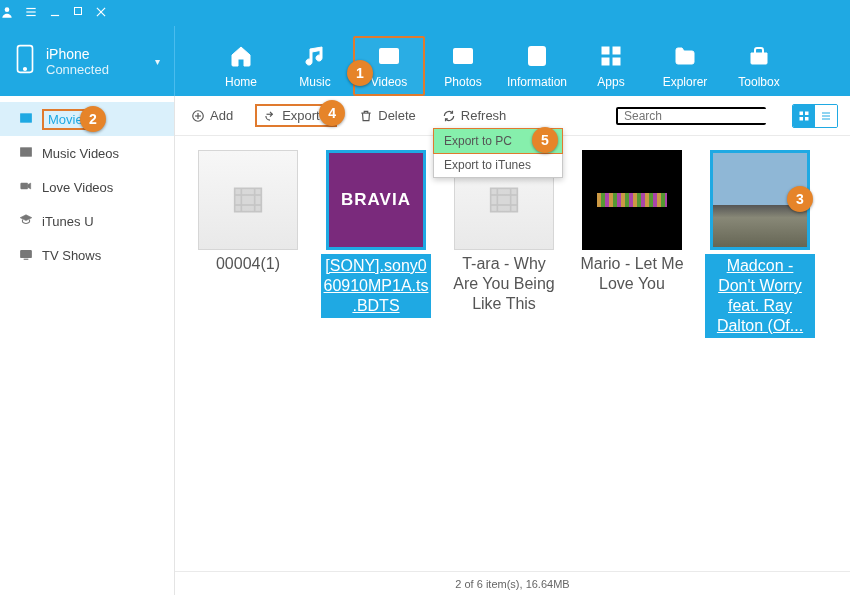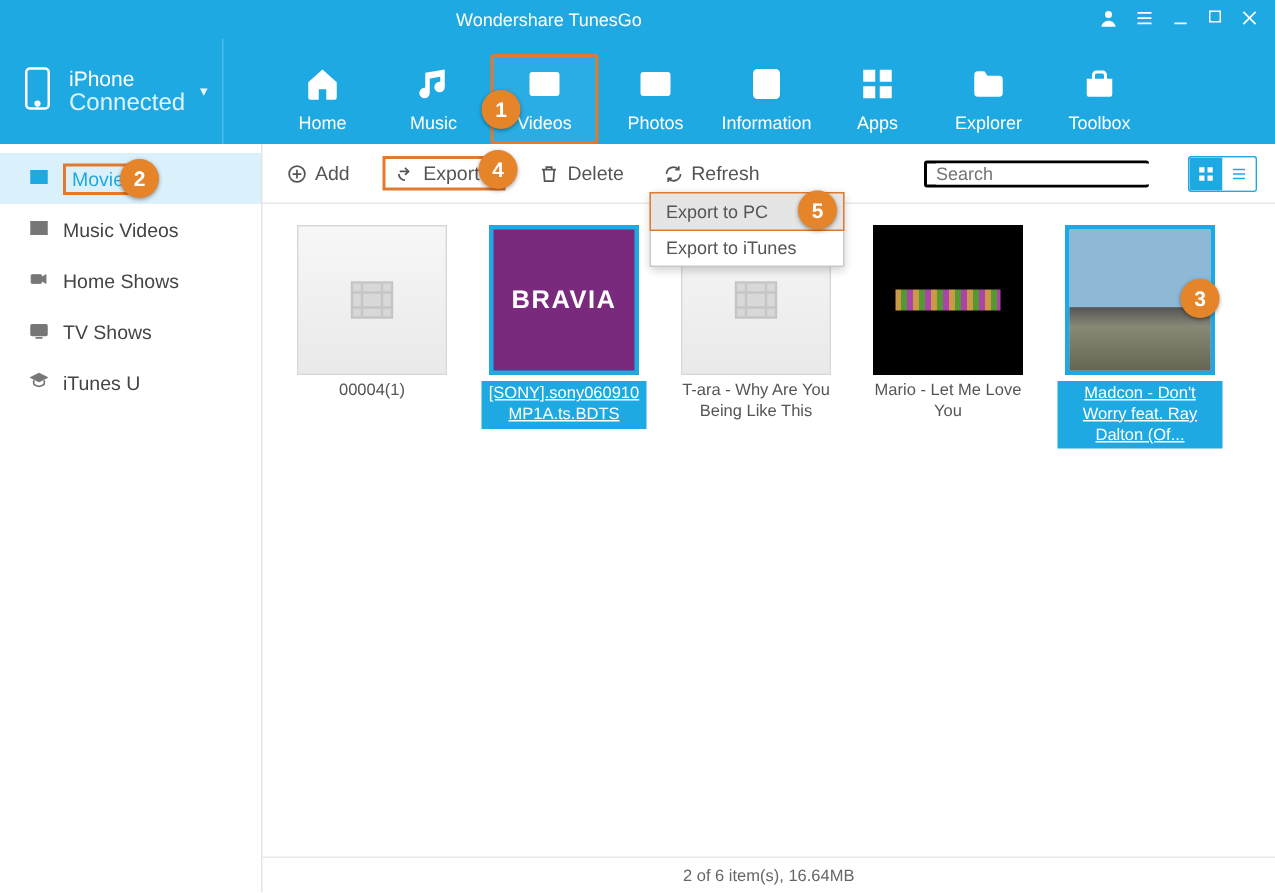--- a/index.html
+++ b/index.html
@@ -4,24 +4,24 @@
 <style>
 * { box-sizing: border-box; margin: 0; padding: 0; font-family: "Segoe UI", Arial, sans-serif; }
 body { width: 850px; height: 595px; background: #fff; overflow: hidden; }
 
 .titlebar { height: 26px; background: #1fa9e3; display: flex; align-items: center; color: #fff; font-size: 12px; }
 .titlebar .title { flex: 1; text-align: center; }
 .titlebar .win-icons { display: flex; gap: 10px; padding-right: 10px; }
 .titlebar .win-icons span { cursor: pointer; }
 
 .topnav { height: 70px; background: #1fa9e3; display: flex; color: #fff; }
-.device-box { width: 149px; padding: 10px 14px; display: flex; align-items: center; gap: 10px; border-right: 1px solid #4abcee; }
+.device-box { width: 175px; padding: 10px 14px; display: flex; align-items: center; gap: 10px; border-right: 1px solid #4abcee; }
 .device-box .phone-icon svg { width: 22px; height: 30px; }
 .device-box .device-name { font-size: 14px; font-weight: 500; }
-.device-box .device-status { font-size: 16px; opacity: 0.85; }
+.device-box .device-status { font-size: 13px; opacity: 0.85; }
 .device-box .chevron { margin-left: auto; font-size: 10px; opacity: 0.9; }
 
 .navitems { flex: 1; display: flex; align-items: flex-end; justify-content: flex-start; padding-left: 30px; gap: 2px; }
 .navitem { width: 72px; height: 60px; display: flex; flex-direction: column; align-items: center; justify-content: center; gap: 4px; cursor: pointer; font-size: 12px; border-radius: 2px; }
 .navitem.active { border: 2px solid #e07a2e; background: rgba(255,255,255,0.05); }
 .navitem .nav-icon svg { width: 28px; height: 24px; fill: #fff; stroke: #fff; }
 .navitem .nav-label { font-size: 12px; }
 
 .body { display: flex; height: calc(595px - 26px - 70px); }
 
@@ -41,45 +41,44 @@
 .toolbar .spacer { flex:1; }
 .search-box { width: 150px; height: 18px; border: 2px solid #000000; border-radius: 2px; display: flex; align-items: flex-end; padding: 0 6px; color:#bbb; font-size:12px;}
 .search-box input { border:none; outline:none; flex:1; font-size:12px; color:#555;}
 .view-toggle { display:flex; border:1px solid #1fa9e3; border-radius:2px; overflow:hidden; margin-left:8px;}
 .view-toggle span { width:22px; height:22px; display:flex;align-items:center;justify-content:center; cursor:pointer;}
 .view-toggle span.active{ background:#1fa9e3; color:#fff;}
 .view-toggle span:not(.active){ color:#1fa9e3; background:#fff;}
 
 .export-menu { position:absolute; left:258px; top:32px; background:#fff; border:1px solid #c8c8c8; width:130px; box-shadow:0 2px 6px rgba(0,0,0,0.2); z-index:10; font-size:12px;}
 .export-menu .menu-item { padding:5px 10px; cursor:pointer; display:flex; align-items:center;}
-.export-menu .menu-item.hl { background:#e5e5e5; border:1px solid #e07a2e; margin:-1px;}
+.export-menu .menu-item.hl { background:#86efac; border:1px solid #e07a2e; margin:-1px;}
 
 .grid { flex:1; padding:14px 18px; display:flex; flex-wrap:wrap; gap:20px 18px; align-content:flex-start; overflow:auto; position:relative;}
 .tile { width:110px; display:flex; flex-direction:column; align-items:center; cursor:pointer;}
 .thumb { width:100px; height:100px; background:#f0f0f0; display:flex; align-items:center;justify-content:center; position:relative;}
 .thumb.placeholder { border:1px solid #d6d6d6; background:linear-gradient(#f7f7f7,#e9e9e9);}
 .thumb.placeholder svg{ opacity:0.6;}
 .thumb.selected { border:3px solid #1fa9e3; }
 .thumb.bravia { background:#7a2a7c; color:#fff; font-weight:bold; letter-spacing:1px; font-size:17px; border:3px solid #1fa9e3;}
 .thumb.mario { background:#000; display:flex; align-items:center; justify-content:center;}
 .thumb.mario .mstrip{ width:70%; height:14px; background:repeating-linear-gradient(90deg,#c94,#c94 4px,#593 4px,#593 8px,#a4a 8px,#a4a 12px);}
 .thumb.sky { background:linear-gradient(#8fb7d6 55%, #6e7f87 55%);}
 .thumb.sky::after{content:"";position:absolute;bottom:0;left:0;right:0;height:45%;background:linear-gradient(#555 0%,#887 30%,#665 100%);} 
-.tile-label { width:110px; text-align:center; font-size:11px; color:#555; margin-top:4px; line-height:1.25; word-wrap:break-word; }
+.tile-label { width:110px; text-align:center; font-size:16px; color:#555; margin-top:4px; line-height:1.25; word-wrap:break-word; }
 .tile.selected .tile-label { background:#1fa9e3; color:#fff; padding:2px 2px;text-decoration:underline;}
 
 .statusbar { height:24px; border-top:1px solid #eaeaea; font-size:11px; color:#666; display:flex; align-items:center; justify-content:center;}
 
 .callout { position:absolute; width:26px; height:26px; border-radius:50%; background:#e68429; color:#fff; font-weight:bold; font-size:14px; display:flex; align-items:center; justify-content:center; box-shadow:0 1px 3px rgba(0,0,0,0.4); z-index:20;}
 </style>
 </head>
 <body>
 
 <div class="titlebar">
-  <div class="title">Wondershare TunesGo</div>
   <div class="win-icons">
     <span><svg width="14" height="14" viewBox="0 0 24 24" fill="#fff">
           <circle cx="12" cy="8" r="4"></circle>
           <path d="M4 22c0-4 4-7 8-7s8 3 8 7"></path>
         </svg></span>
     <span><svg width="14" height="14" viewBox="0 0 24 24" stroke="#fff" stroke-width="2">
           <line x1="4" y1="6" x2="20" y2="6"></line>
           <line x1="4" y1="12" x2="20" y2="12"></line>
           <line x1="4" y1="18" x2="20" y2="18"></line>
         </svg></span>
@@ -190,35 +189,35 @@
             <rect x="3" y="5" width="18" height="14"></rect>
             <path d="M10 16a2 2 0 1 1-1-1.7V9l5-1v5a2 2 0 1 1-1-1.7"></path>
           </svg></span>
       <span class="side-label">Music Videos</span>
     </div>
     <div class="sidebar-item">
       <span class="side-icon"><svg viewBox="0 0 24 24" fill="currentColor">
             <rect x="3" y="7" width="12" height="10" rx="1"></rect>
             <path d="M15 10l5-3v10l-5-3z"></path>
           </svg></span>
-      <span class="side-label">Home Shows</span>
+      <span class="side-label">Love Videos</span>
+    </div>
+    <div class="sidebar-item">
+      <span class="side-icon"><svg viewBox="0 0 24 24" fill="currentColor">
+            <path d="M12 3L2 8l10 5 10-5z"></path>
+            <path d="M6 11v4c0 1 3 3 6 3s6-2 6-3v-4" fill="none" stroke-width="2"></path>
+          </svg></span>
+      <span class="side-label">iTunes U</span>
     </div>
     <div class="sidebar-item">
       <span class="side-icon"><svg viewBox="0 0 24 24" fill="none" stroke-width="2">
             <rect x="3" y="6" width="18" height="12" rx="1"></rect>
             <line x1="8" y1="21" x2="16" y2="21"></line>
           </svg></span>
       <span class="side-label">TV Shows</span>
-    </div>
-    <div class="sidebar-item">
-      <span class="side-icon"><svg viewBox="0 0 24 24" fill="currentColor">
-            <path d="M12 3L2 8l10 5 10-5z"></path>
-            <path d="M6 11v4c0 1 3 3 6 3s6-2 6-3v-4" fill="none" stroke-width="2"></path>
-          </svg></span>
-      <span class="side-label">iTunes U</span>
     </div>
   </div>
 
   <div class="main">
     <div class="toolbar">
       <div class="tool-btn">
         <svg viewBox="0 0 24 24" fill="none" stroke="#555" stroke-width="2">
             <circle cx="12" cy="12" r="9"></circle>
             <line x1="12" y1="7" x2="12" y2="17"></line>
             <line x1="7" y1="12" x2="17" y2="12"></line>

